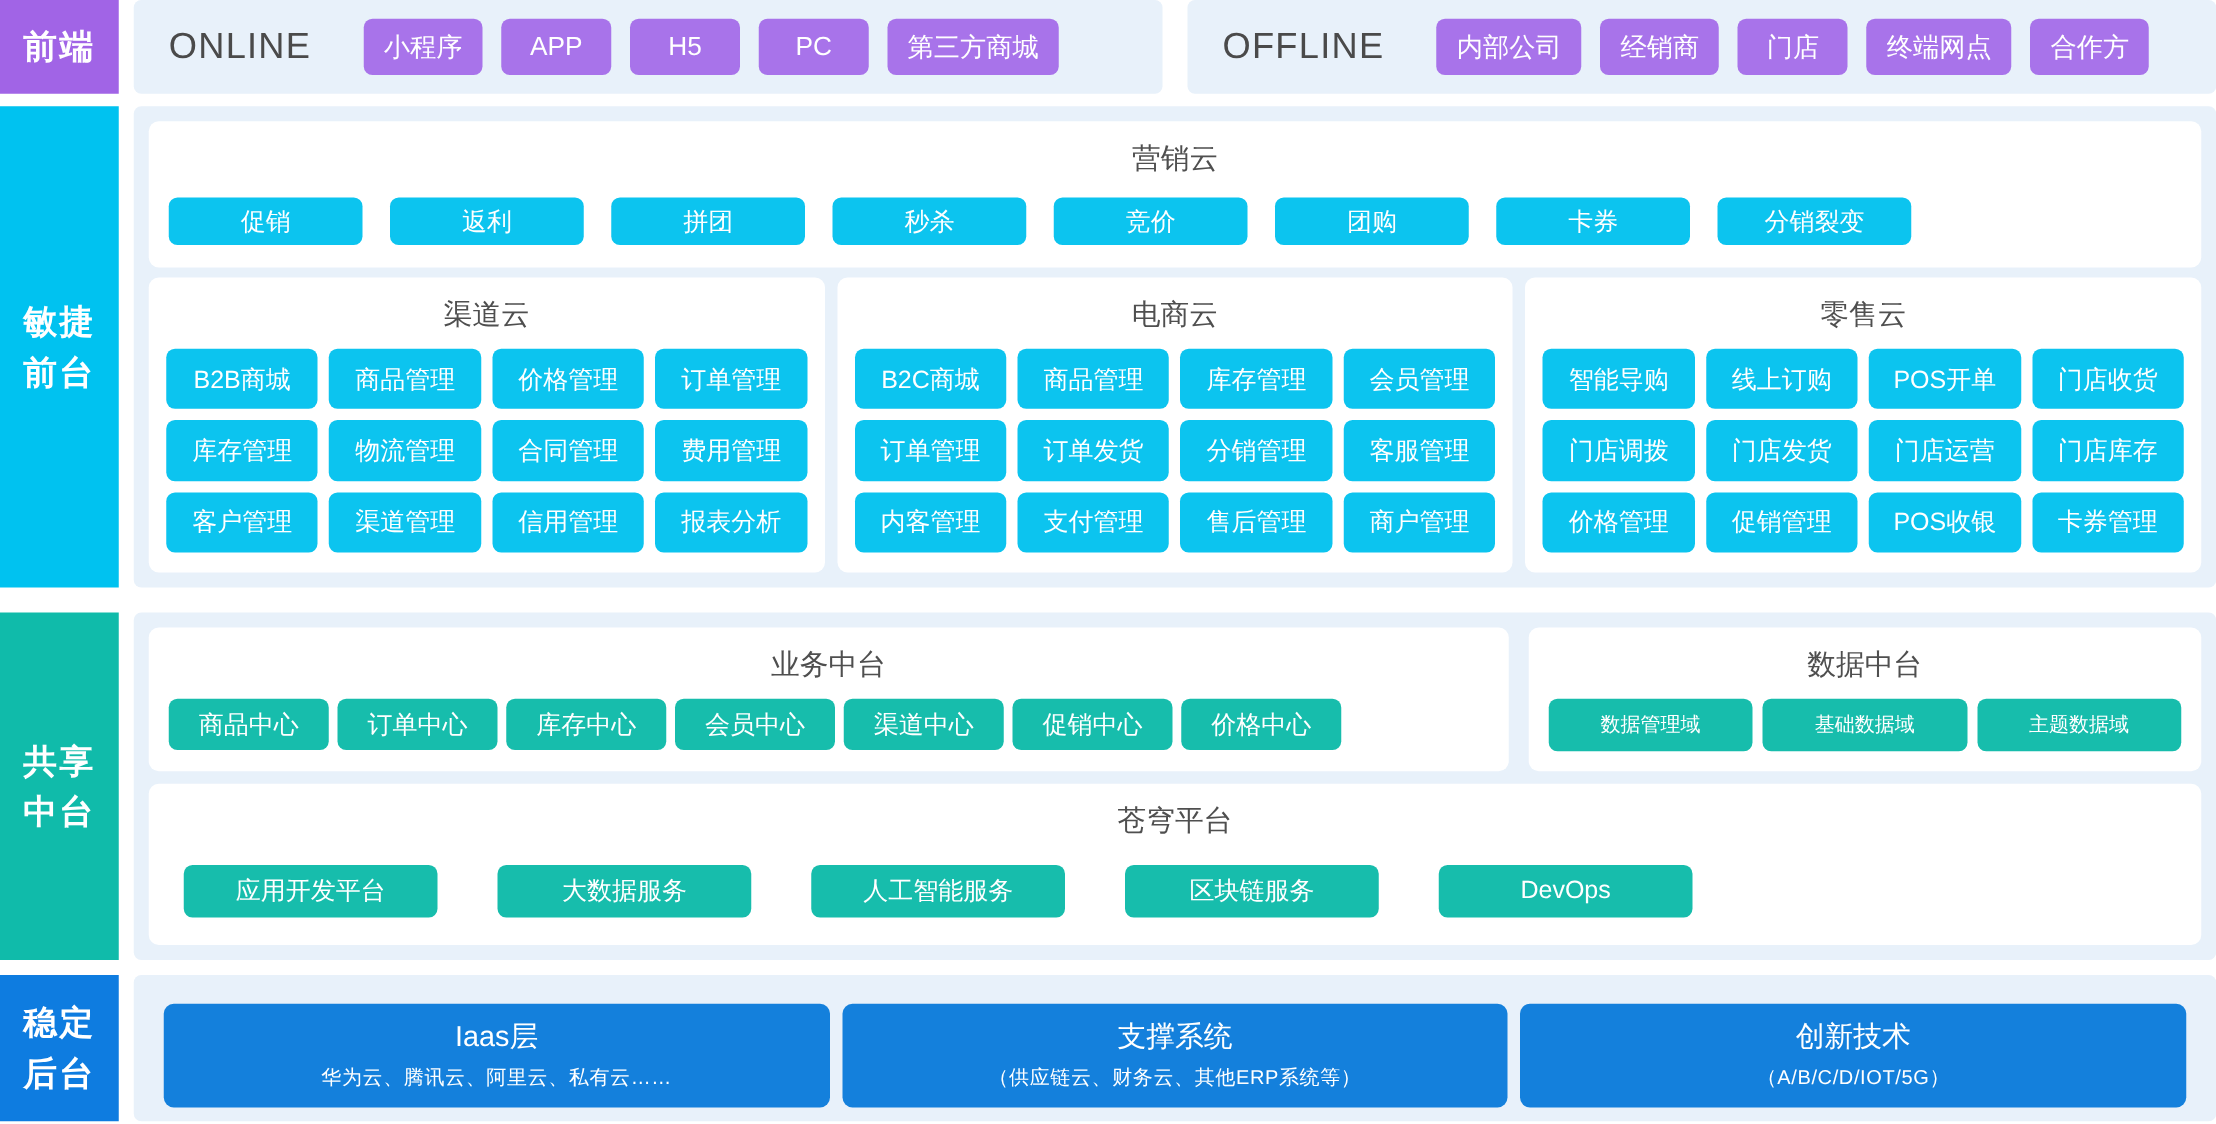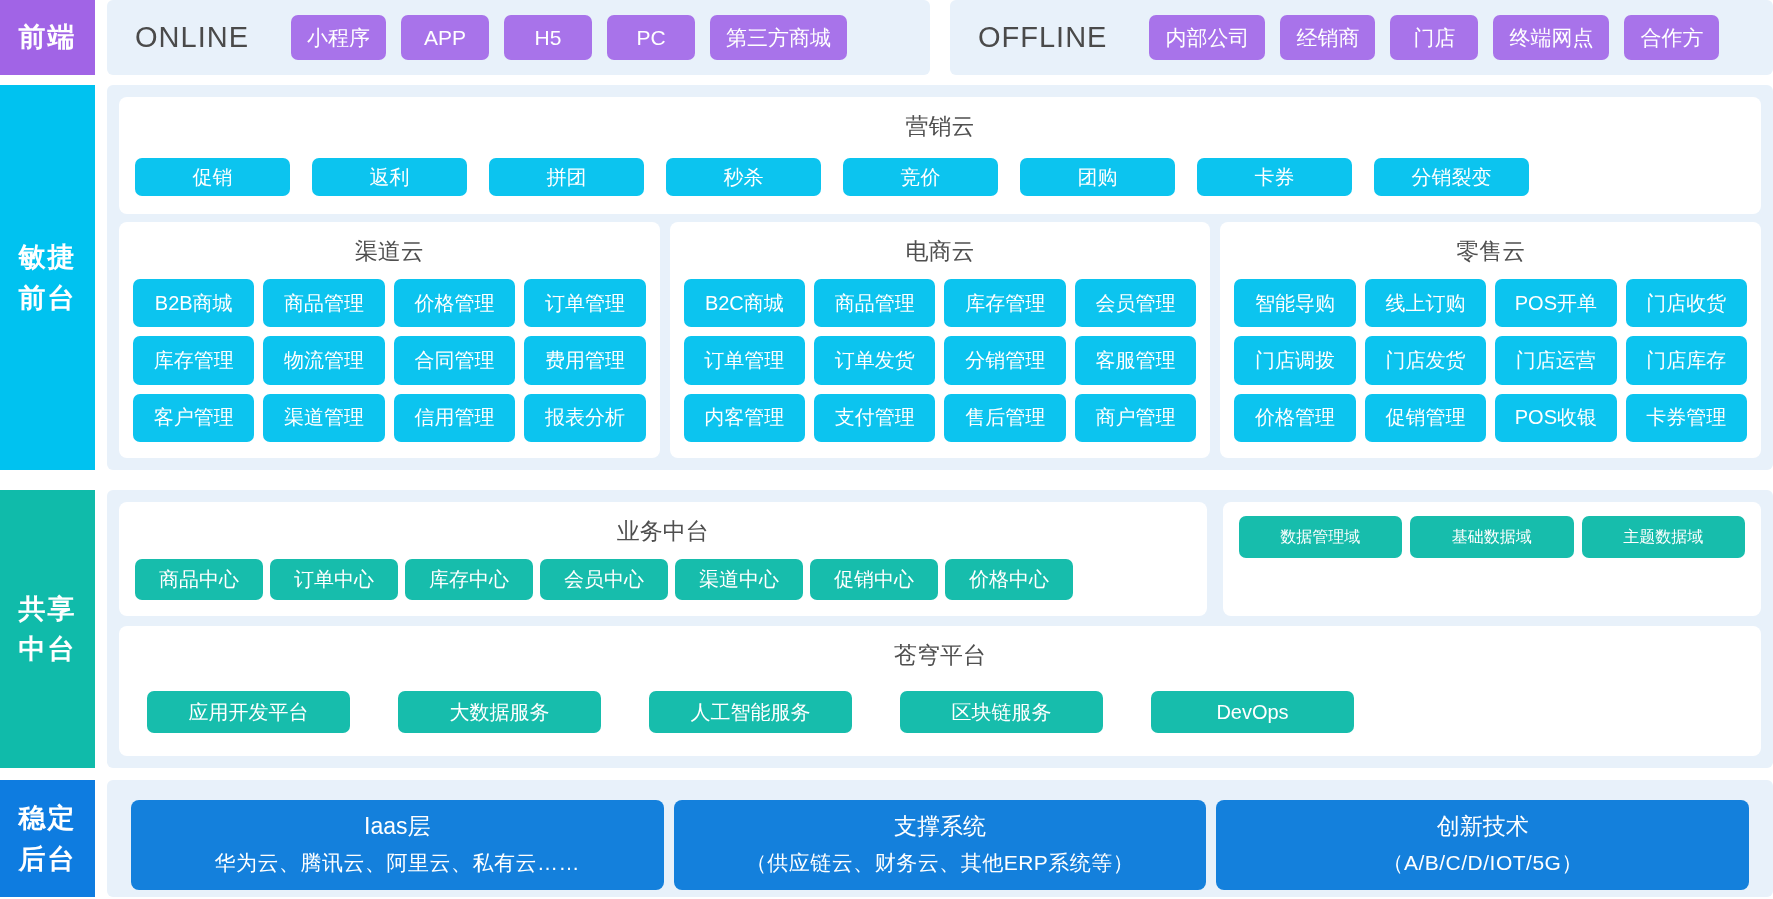--- a/index.html
+++ b/index.html
@@ -89,21 +89,21 @@
 
   
   .stable-panel { height: 100%; padding: 16px 24px; display: flex; align-items: center; }
   .stable-grid { display: grid; grid-template-columns: 1fr 1fr 1fr; gap: 10px; width: 100%; margin-top: 12px; }
   .stable-box {
     background: var(--blue_box, #1480dc);
     border-radius: 8px; color: #ffffff; text-align: center;
     padding: 11px 10px 13px;
   }
   .stable-title { font-size: 23px; font-weight: 500; margin-bottom: 7px; }
-  .stable-subtitle { font-size: 21px; letter-spacing: 0.5px; }
+  .stable-subtitle { font-size: 16px; letter-spacing: 0.5px; }
 </style>
 </head>
 <body>
 
 <div class="page">
 
   <section class="band band-frontend">
     <div class="rail rail-purple">前端</div>
     <div class="band-body frontend-body">
       <div class="panel channel-panel">
@@ -217,20 +217,21 @@
               <div class="chip chip-teal">商品中心</div>
               <div class="chip chip-teal">订单中心</div>
               <div class="chip chip-teal">库存中心</div>
               <div class="chip chip-teal">会员中心</div>
               <div class="chip chip-teal">渠道中心</div>
               <div class="chip chip-teal">促销中心</div>
               <div class="chip chip-teal">价格中心</div>
             </div>
         </div>
         <div class="card center-card">
+          <div class="card-title">数据中台</div>
           <div class="data-row">
               <div class="chip chip-teal">数据管理域</div>
               <div class="chip chip-teal">基础数据域</div>
               <div class="chip chip-teal">主题数据域</div>
             </div>
         </div>
       </div>
 
       <div class="card platform-card">
         <div class="card-title">苍穹平台</div>

